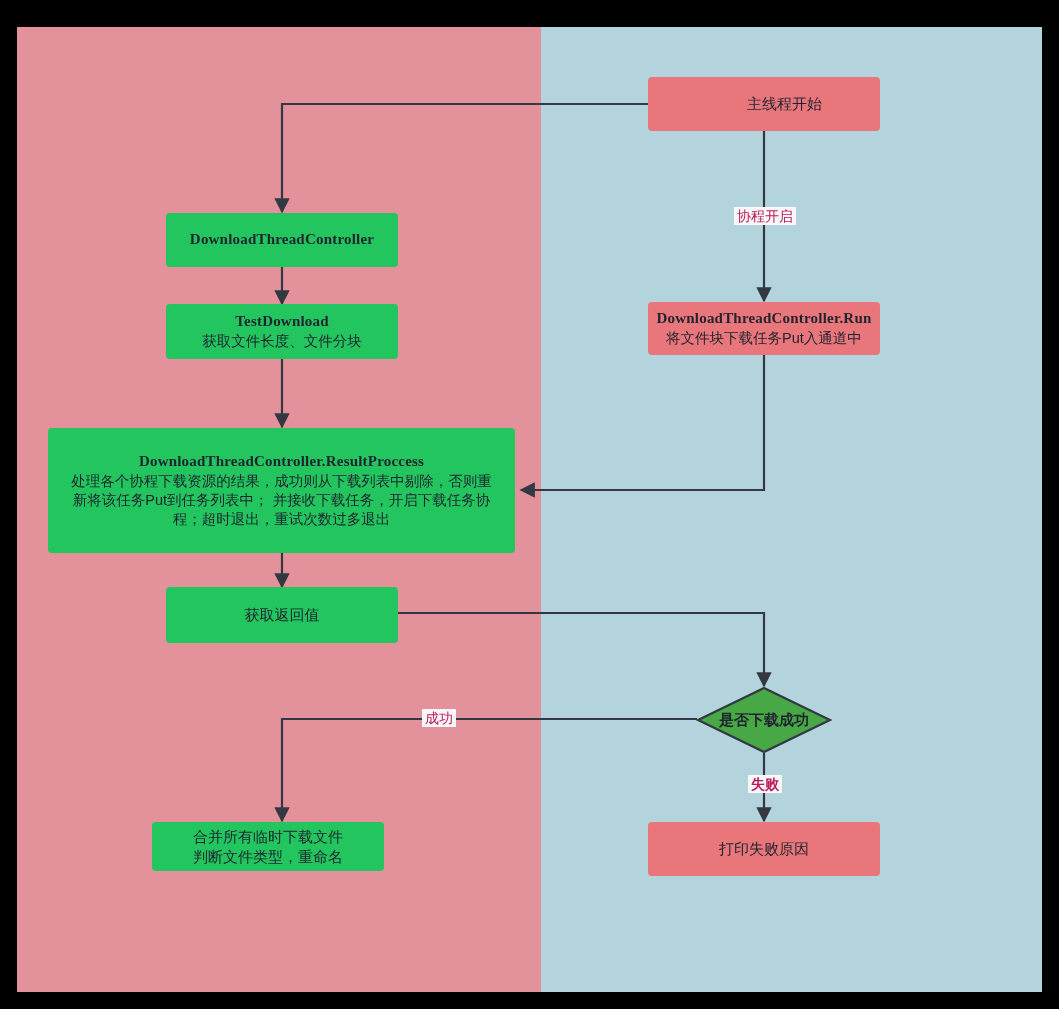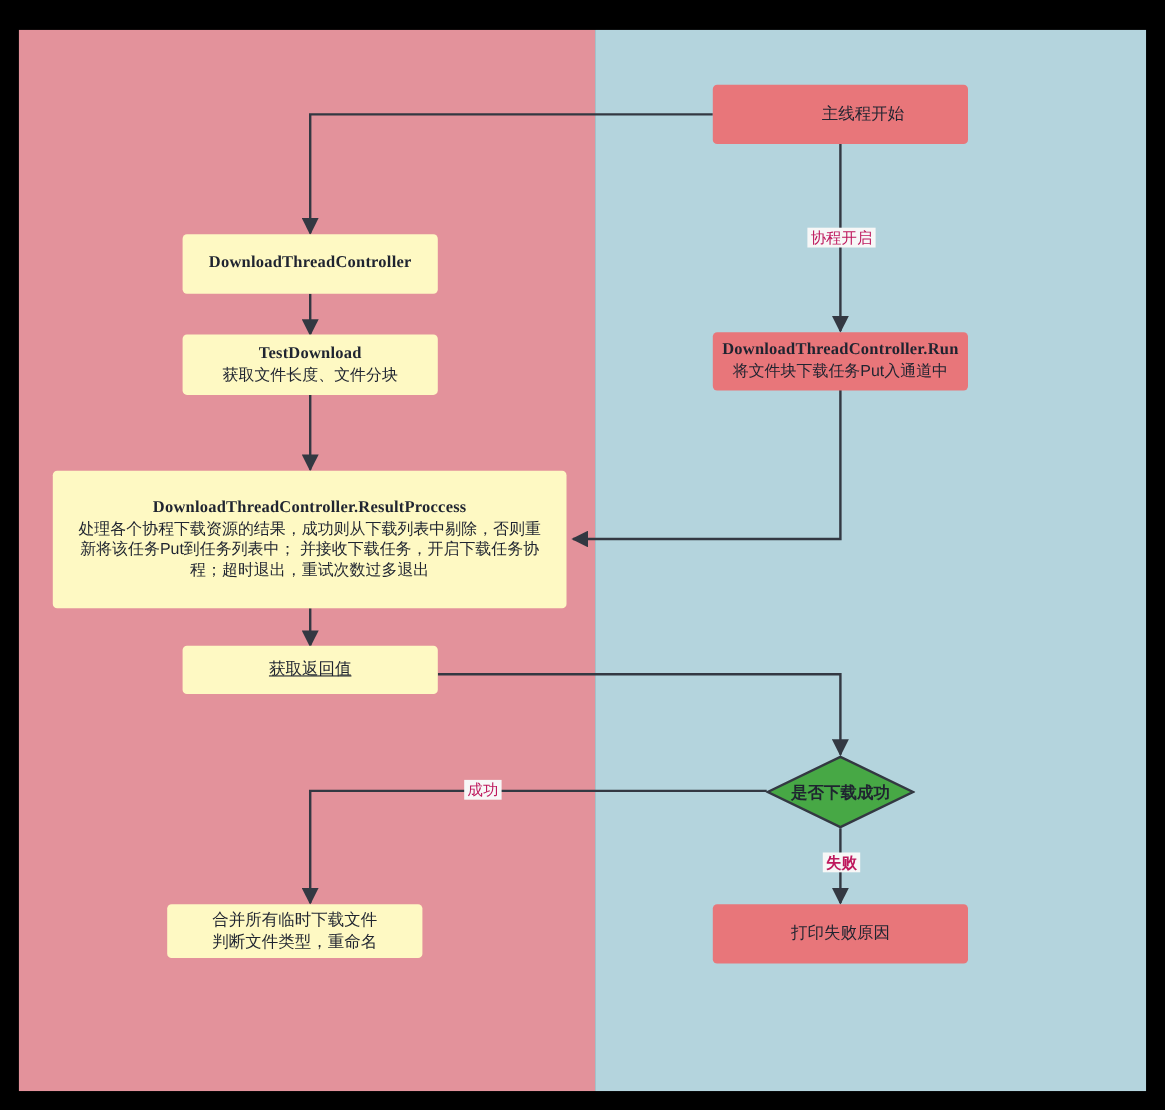--- a/index.html
+++ b/index.html
@@ -50,21 +50,21 @@
     display: flex;
     flex-direction: column;
     align-items: center;
     justify-content: center;
     text-align: center;
     border-radius: 4px;
     color: #1f2430;
     line-height: 1.32;
   }
   .node-blue {
-    background: #fef9c3;
+    background: #22c55e;
   }
   .node-red {
     background: #e8767a;
   }
   .node .mono-title {
     font-family: "Liberation Serif", serif;
     font-weight: bold;
     font-size: 15px;
     letter-spacing: .2px;
   }
@@ -163,21 +163,21 @@
     <div class="cn-small">获取文件长度、文件分块</div>
   </div>
 
   <div class="node node-blue" style="left:31px; top:401px; width:467px; height:125px; padding:6px 8px;">
     <div class="mono-title">DownloadThreadController.ResultProccess</div>
     <div class="cn-small">处理各个协程下载资源的结果，成功则从下载列表中剔除，否则重</div>
     <div class="cn-small">新将该任务Put到任务列表中； 并接收下载任务，开启下载任务协</div>
     <div class="cn-small">程；超时退出，重试次数过多退出</div>
   </div>
 
-  <div class="node node-blue" style="left:149px; top:560px; width:232px; height:44px;text-decoration:underline;">
+  <div class="node node-blue" style="left:149px; top:560px; width:232px; height:56px;">
     <div class="cn">获取返回值</div>
   </div>
 
   <div class="diamond-wrap" style="left:679px; top:659px; width:136px; height:68px;font-weight:bold;">
     <svg width="136" height="68" viewBox="0 0 136 68">
       <polygon points="68,2 134,34 68,66 2,34" fill="#47a845" stroke="#333842" stroke-width="2.2"></polygon>
     </svg>
     <div class="diamond-label">是否下载成功</div>
   </div>
 

